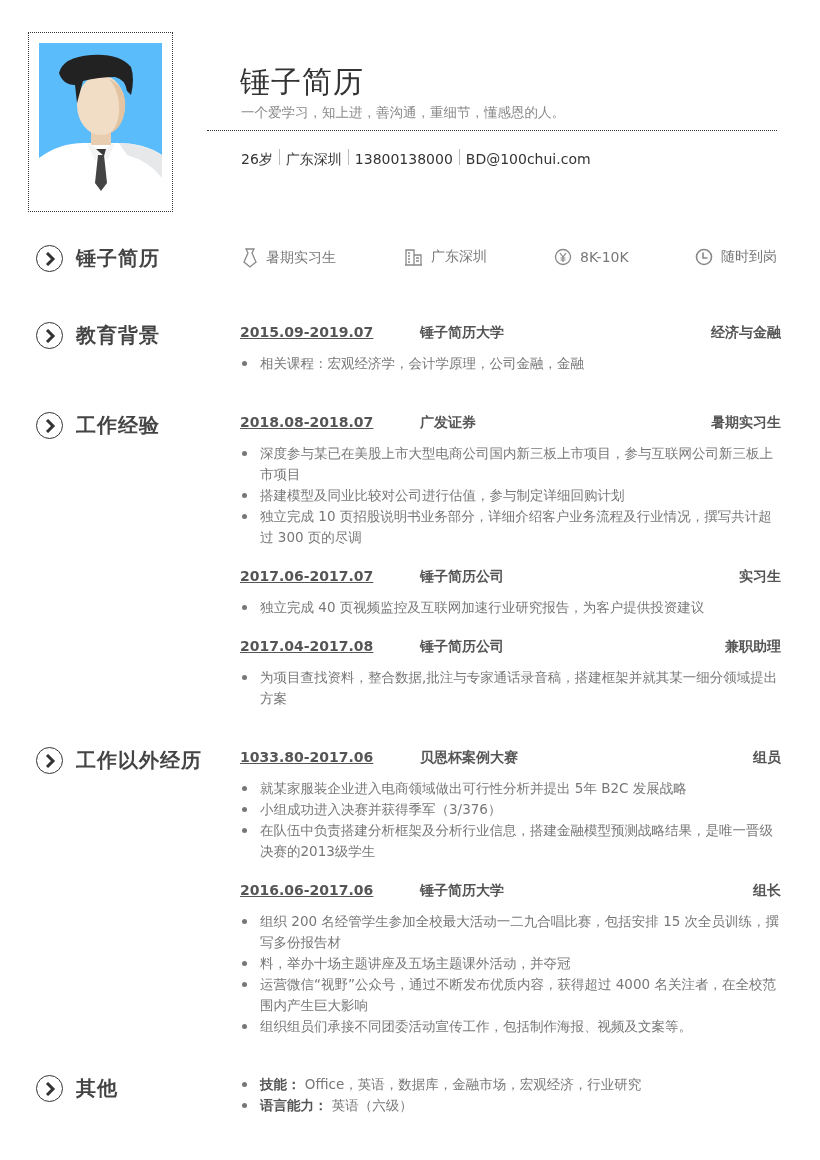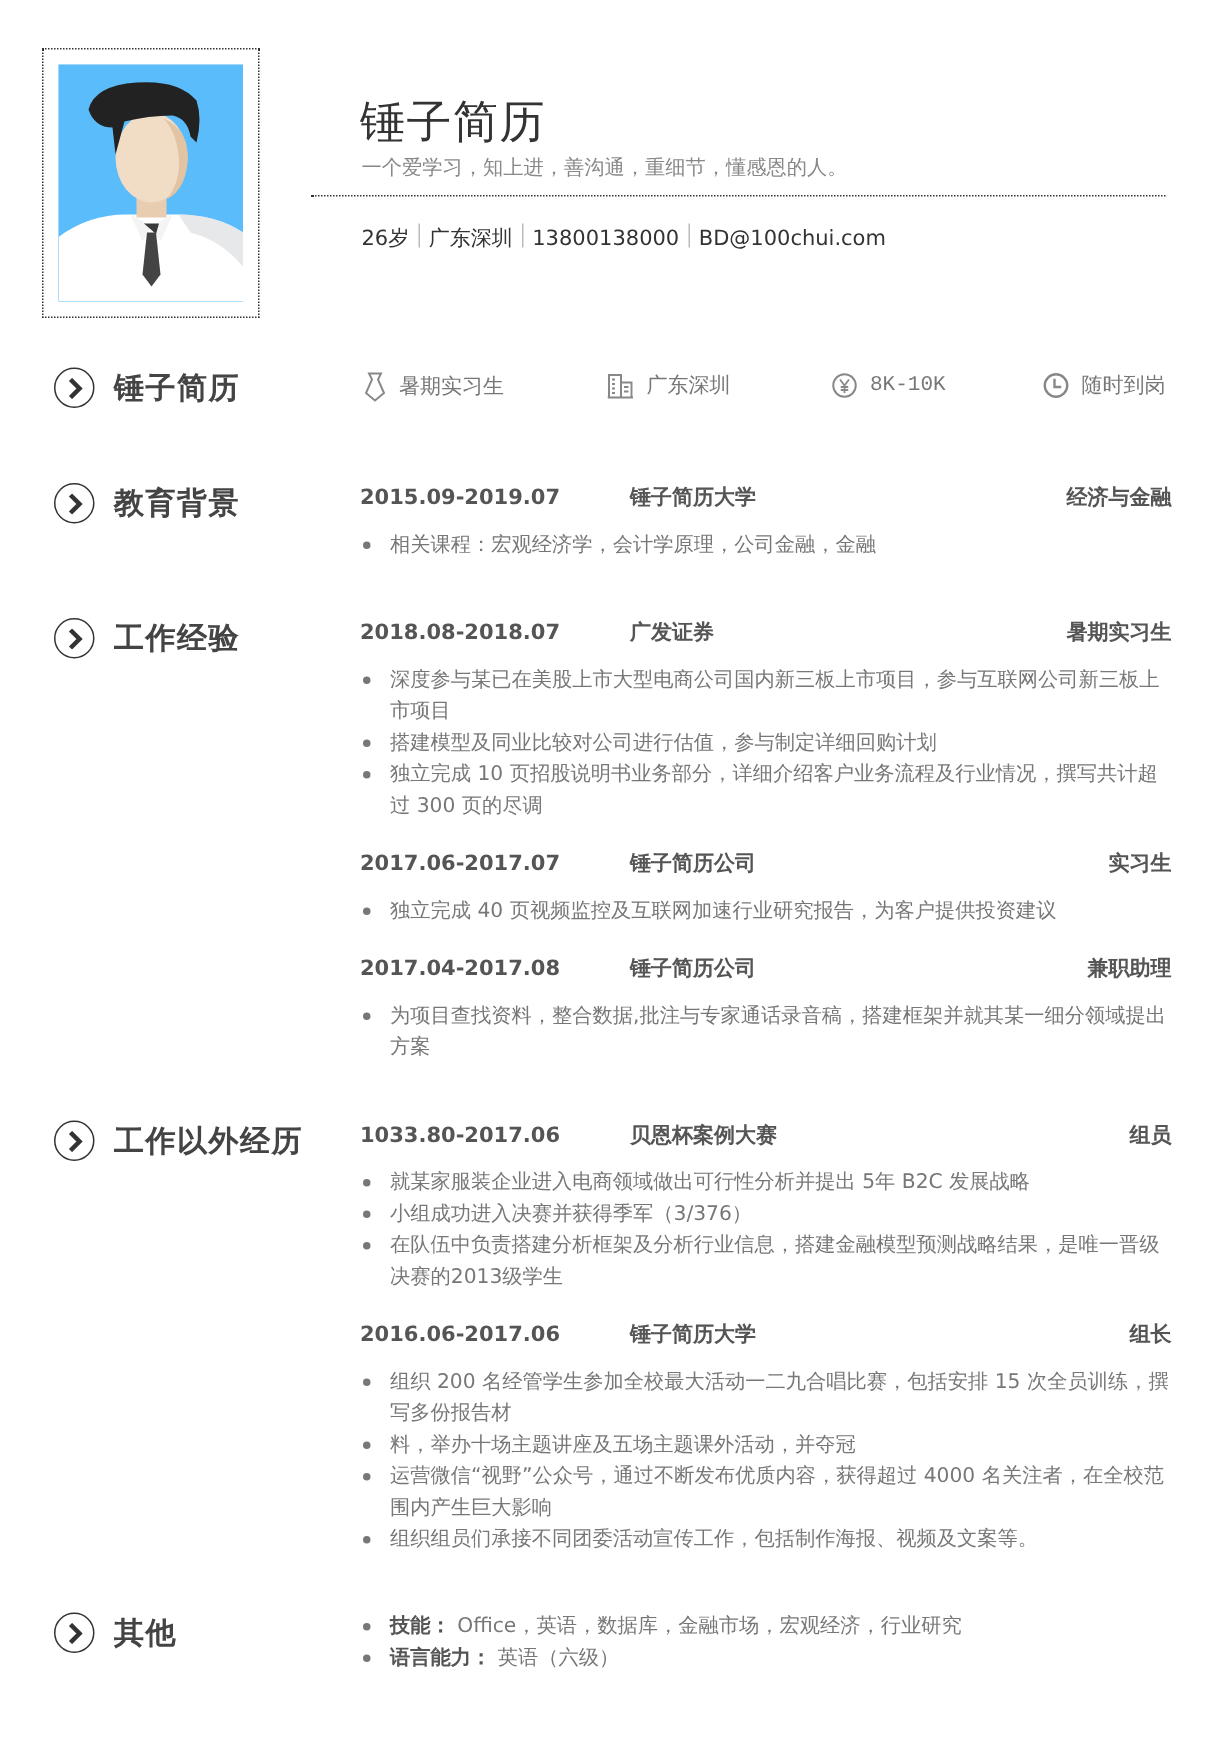--- a/index.html
+++ b/index.html
@@ -16,21 +16,21 @@
   .contact .sep { display: inline-block; width: 1px; height: 16px; background: #bbb; margin: 0 6px; }
 
   .section-head { position: absolute; left: 36px; display: flex; align-items: center; }
   .section-head .circ { width: 27px; height: 27px; border: 1.5px solid #333; border-radius: 50%; display: flex; align-items: center; justify-content: center; }
   .section-head .title { margin-left: 13px; font-size: 20px; font-weight: bold; color: #444; letter-spacing: 1px; }
 
   .intent { position: absolute; top: 248px; font-size: 14px; color: #777; display: flex; align-items: center; }
   .intent svg { margin-right: 8px; }
 
   .entry-head { position: absolute; left: 240px; width: 541px; font-size: 14px; font-weight: bold; color: #555; line-height: 18px; }
-  .entry-head .date { position: absolute; left: 0; top: 0; }
+  .entry-head .date { position: absolute; left: 0; top: 0; text-decoration: underline; }
   .entry-head .org { position: absolute; left: 180px; top: 0; }
   .entry-head .role { position: absolute; right: 0; top: 0; }
 
   .bullets { position: absolute; left: 240px; width: 545px; list-style: none; font-size: 13.5px; color: #777; line-height: 21px; }
   .bullets li { position: relative; padding-left: 20px; }
   .bullets li::before { content: ""; position: absolute; left: 2px; top: 8px; width: 5px; height: 5px; border-radius: 50%; background: #777; }
   .bullets li b { color: #555; }
 </style>
 </head>
 <body>
@@ -85,21 +85,21 @@
       <path d="M4 1 L12 1 L10 5 L14 14 L8 19 L2 14 L6 5 Z" fill="none" stroke="#888" stroke-width="1.3"></path>
     </svg>
   <span>暑期实习生</span>
 </div>
 <div class="intent" style="left:405px;">
   <svg width="18" height="18" viewBox="0 0 18 18">
       <path d="M1 17 L1 2 L9 2 L9 17 M9 7 L16 7 L16 17 M0 17 L17 17 M3 5 h2 M3 8 h2 M3 11 h2 M3 14 h2 M11 10 h3 M11 13 h3" fill="none" stroke="#888" stroke-width="1.3"></path>
     </svg>
   <span>广东深圳</span>
 </div>
-<div class="intent" style="left:554px;font-family:Liberation Mono, monospace;">
+<div class="intent" style="left:554px;">
   <svg width="18" height="18" viewBox="0 0 18 18">
       <circle cx="9" cy="9" r="7.5" fill="none" stroke="#888" stroke-width="1.3"></circle>
       <path d="M6 5 L9 9 L12 5 M9 9 L9 14 M6.5 10 h5 M6.5 12 h5" fill="none" stroke="#888" stroke-width="1.2"></path>
     </svg>
   <span>8K-10K</span>
 </div>
 <div class="intent" style="left:695px;">
   <svg width="18" height="18" viewBox="0 0 18 18">
       <circle cx="9" cy="9" r="7.5" fill="none" stroke="#888" stroke-width="1.6"></circle>
       <path d="M8 4.5 L8 10 L12.5 10" fill="none" stroke="#888" stroke-width="1.6"></path>

